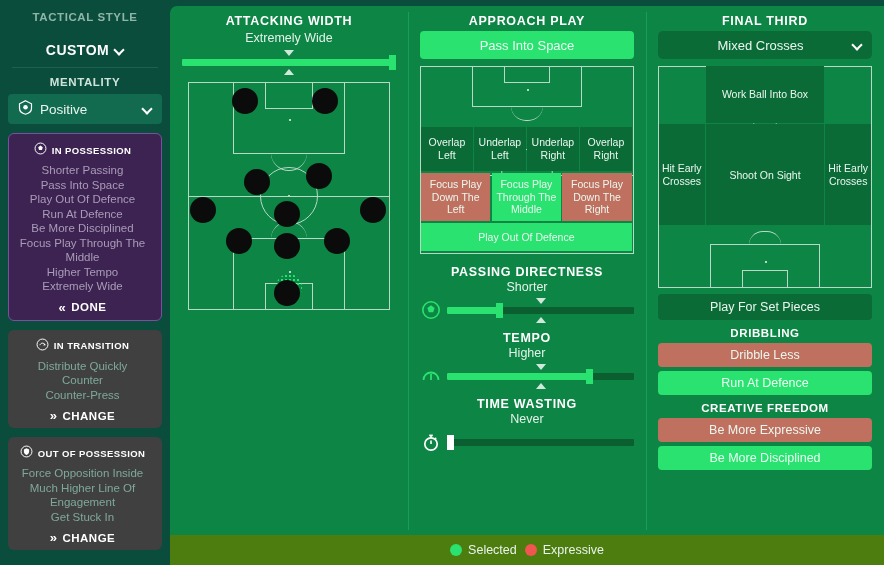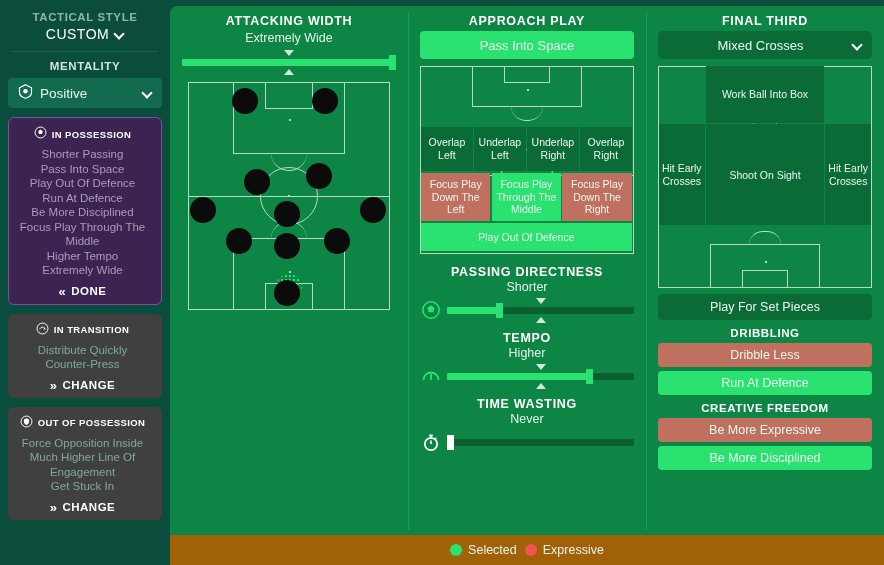--- a/index.html
+++ b/index.html
@@ -20,22 +20,22 @@
     display: flex; flex-direction: column;
     flex-shrink: 0;
   }
   .ts-label {
     text-align: center; color: #8fb5a8;
     font-size: 11.5px; font-weight: bold; letter-spacing: .6px;
     margin-top: 3px;
   }
   .ts-value {
     text-align: center; color: #ffffff;
-    font-size: 14px; font-weight: normal; letter-spacing: .5px;
-    margin-top: 3px;
+    font-size: 14px; font-weight: bold; letter-spacing: .5px;
+    margin-top: 19px;
     display: flex; align-items: center; justify-content: center; gap: 6px;
   }
   .chev { display:inline-block; width:9px; height:9px; position:relative; }
   .chev::after {
     content:""; position:absolute; left:0; top:0;
     width:6px; height:6px;
     border-right:2px solid #fff; border-bottom:2px solid #fff;
     transform: rotate(45deg);
   }
   .sb-divider { height:1px; background:#1d6150; margin:9px 4px 8px 4px; }
@@ -161,21 +161,21 @@
     text-align:center; font-size:10.5px; color:#eaf7f0; line-height:12.5px;
     padding:1px;
   }
   .zone.dark { background:#0b6b37; }
   .zone.red { background:#c0705f; }
   .zone.green { background:#2ae26f; }
 
   
   .legend {
     position:absolute; left:170px; right:0; bottom:0; height:30px;
-    background:#a16207;
+    background:#4d7c0f;
     display:flex; align-items:center; justify-content:center; gap:8px;
   }
   .lg-item { display:flex; align-items:center; gap:6px; color:#e8f4ee; font-size:12.5px; }
   .dot { width:12px; height:12px; border-radius:50%; }
 </style>
 </head>
 <body>
 
 <div id="app">
 
@@ -228,20 +228,21 @@
         <span>
           <svg width="13" height="13" viewBox="0 0 20 20">
               <circle cx="10" cy="10" r="8.4" fill="none" stroke="#fff" stroke-width="1.5"></circle>
               <path d="M6 11 C7 7 13 7 14 11" fill="none" stroke="#fff" stroke-width="1.5"></path>
               <path d="M13 8 L14.4 11.2 L11.2 11.6 Z" fill="#fff"></path>
             </svg>
         </span>
         <span class="card-head-text">IN TRANSITION</span>
       </div>
       <div class="card-item">Distribute Quickly</div>
+      <div class="card-item">Counter</div>
       <div class="card-item">Counter-Press</div>
       <div class="card-action">
         <span class="dchev">»</span>
         <span>CHANGE</span>
       </div>
     </div>
 
     <div class="card outpossession">
       <div class="card-head">
         <span>

